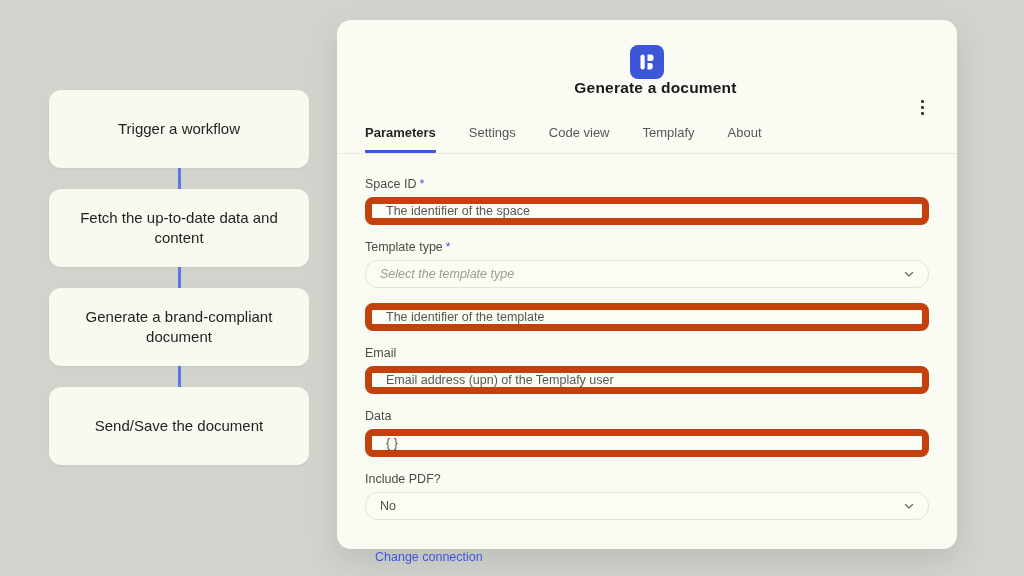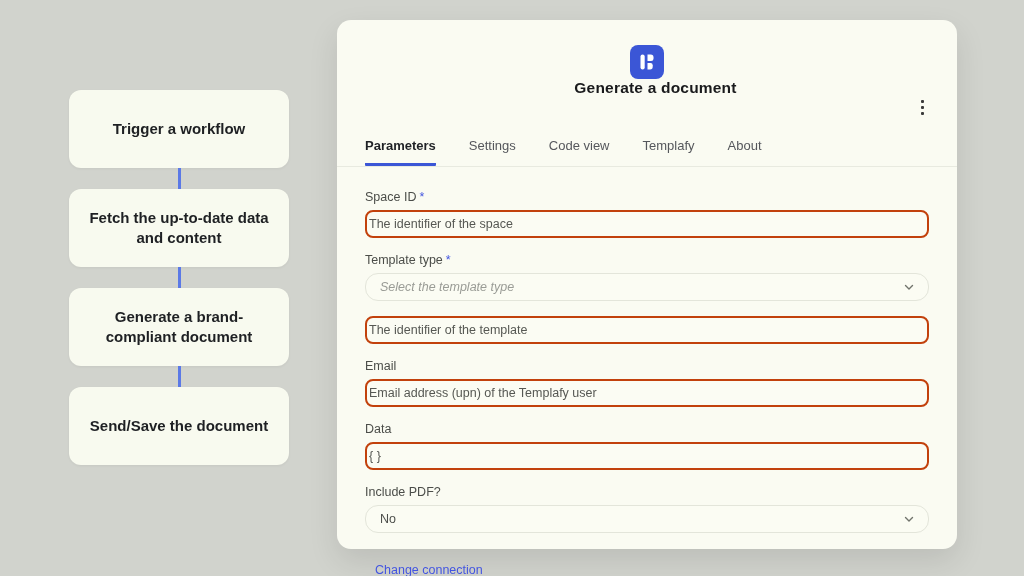--- a/index.html
+++ b/index.html
@@ -11,30 +11,29 @@
     overflow:hidden;
   }
   .stage { position:absolute; inset:0; }
 
   
   .workflow {
     position:absolute; left:49px; top:90px; width:260px;
     display:flex; flex-direction:column; align-items:center;
   }
   .wf-step {
-    width:220px; min-height:78px;
+    width:260px; min-height:78px;
     background:#f8faef;
     border-radius:12px;
     display:flex; align-items:center; justify-content:center;
     text-align:center;
     padding:10px 18px;
     color:#1e2023;
     font-size:15px; line-height:1.35;
     box-shadow:0 1px 3px rgba(0,0,0,0.05);
-    font-weight:bold;
   }
   .wf-connector {
     width:3px; height:21px;
     background:#5b79e6;
   }
 
   
   .panel {
     position:absolute; left:337px; top:20px; width:620px; height:529px;
     background:#fafbf2;
@@ -62,21 +61,21 @@
     width:18px; height:20px;
     display:flex; flex-direction:column; align-items:center; justify-content:center; gap:3px;
     cursor:pointer;
   }
   .kebab span { width:3px; height:3px; background:#3a3a3a; border-radius:1px; }
 
   
   .tabs {
     display:flex; gap:33px;
     padding:0 28px;
-    margin-top:21px;
+    margin-top:8px;
     border-bottom:1px solid #e8eae0;
   }
   .tab {
     font-size:13px; color:#55575c;
     padding-bottom:10px;
     border-bottom:3px solid transparent;
     cursor:pointer;
     white-space:nowrap;
   }
   .tab.active {
@@ -89,23 +88,23 @@
   .form { padding:23px 28px 0 28px; }
   .field { margin-bottom:15px; }
   .field-label {
     font-size:12.5px; color:#4b4d49;
     margin-bottom:6px;
   }
   .req { color:#4355e0; margin-left:3px; }
   .text-input {
     width:100%; height:28px;
     background:#fbfcf3;
-    border:2px solid #c2410c;
+    border:7px solid #c2410c;
     border-radius:8px;
-    padding:0 2px;
+    padding:0 14px;
     font-size:12.5px; color:#4d4f4b;
     font-family:"Liberation Sans","DejaVu Sans",sans-serif;
     outline:none;
   }
   .text-input::placeholder { color:#565853; opacity:1; }
   .select {
     width:100%; height:28px;
     background:#fbfcf3;
     border:1px solid #e3e5da;
     border-radius:13px;

